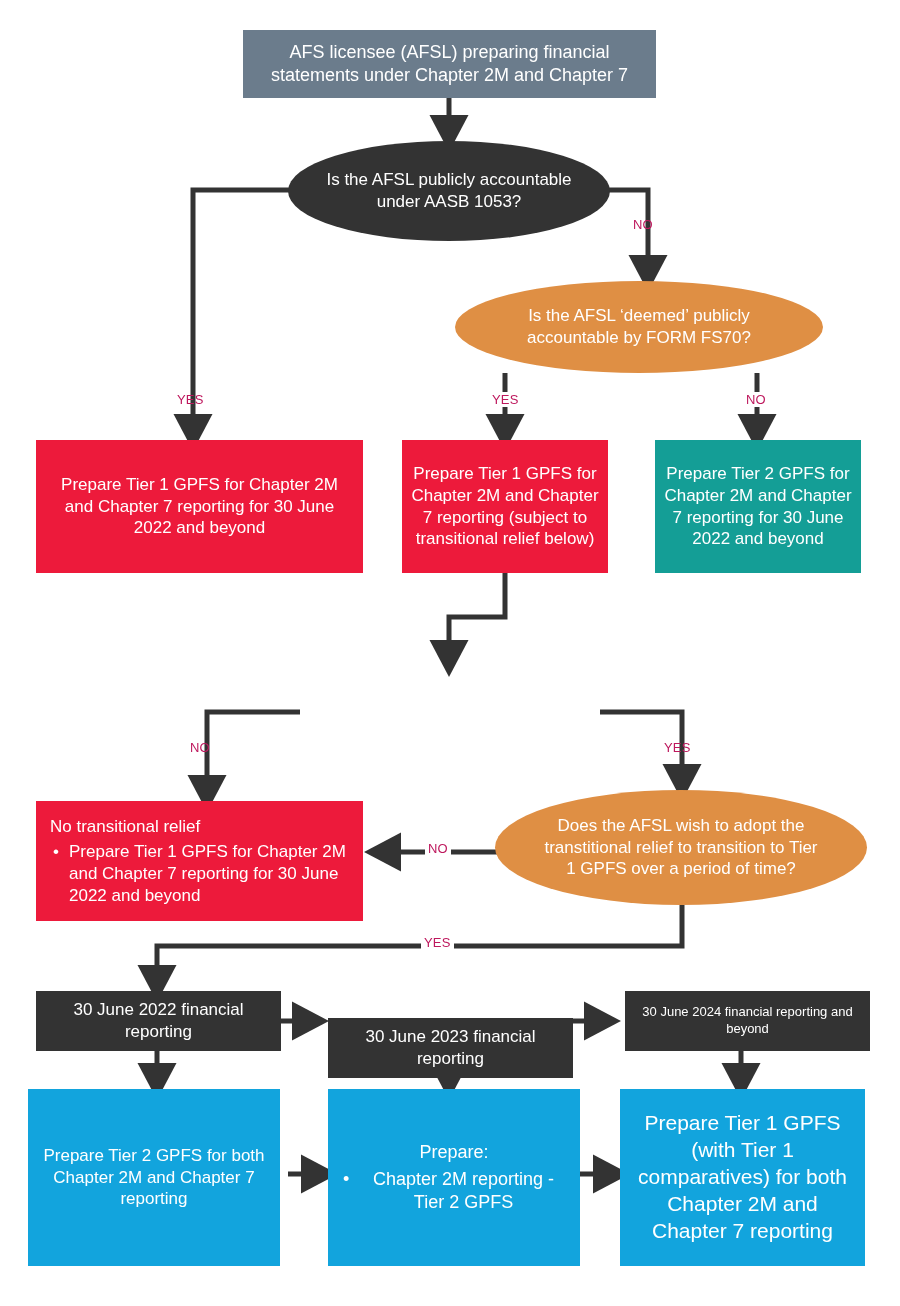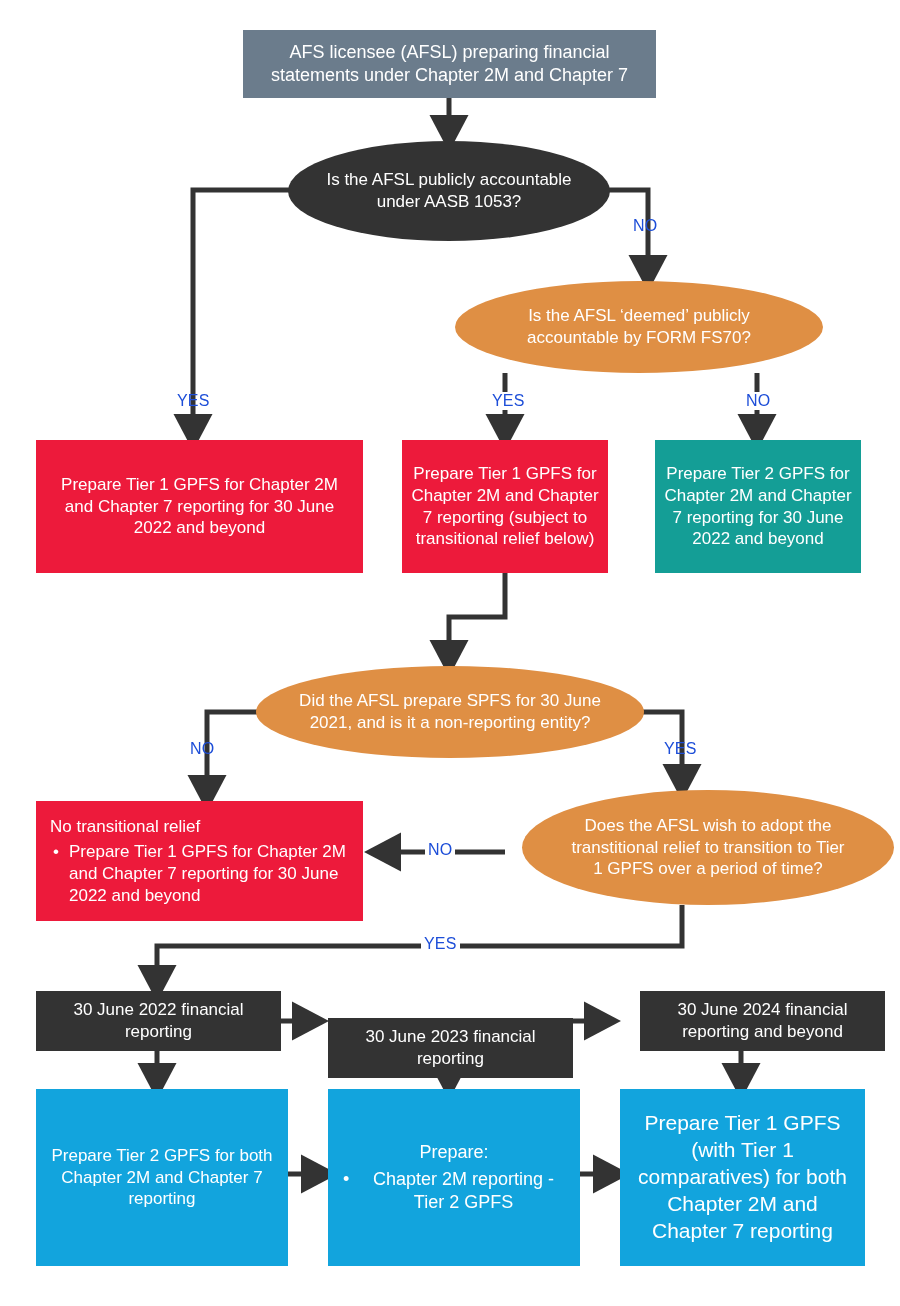--- a/index.html
+++ b/index.html
@@ -45,22 +45,22 @@
   .charcoal{ background: #333333; }
   .orange  { background: #df8f44; }
   .red     { background: #ed1a3b; }
   .teal    { background: #149e96; align-items: center; }
   .blue    { background: #12a4dd; }
 
   .ellipse { border-radius: 50%; }
 
   .lbl {
     position: absolute;
-    color: #1d4ed8;
-    font-size: 16px;
+    color: #be185d;
+    font-size: 13px;
     letter-spacing: .2px;
     white-space: nowrap;
   }
   .lbl-bg {
     background: #ffffff;
     padding: 0 3px;
   }
 
   ul.bullets {
     margin: 0;
@@ -142,48 +142,45 @@
   </div>
 
   <div class="node red center" style="left:402px; top:440px; width:206px; height:133px; font-size:17px; padding:0 8px;">
     <span class="txt">Prepare Tier 1 GPFS for Chapter 2M and Chapter 7 reporting (subject to transitional relief below)</span>
   </div>
 
   <div class="node teal center" style="left:655px; top:440px; width:206px; height:133px; font-size:17px; padding:0 8px;">
     <span class="txt">Prepare Tier 2 GPFS for Chapter 2M and Chapter 7 reporting for 30 June 2022 and beyond</span>
   </div>
 
-  <div class="node orange ellipse center" style="left:256px; top:666px; width:388px; height:92px; font-size:17px; padding:0 42px;">
-    <span class="txt">Did the AFSL prepare SPFS for 30 June 2021, and is it a non-reporting entity?</span>
-  </div>
-
-  <div class="node orange ellipse center" style="left:522px; top:790px; width:372px; height:115px; font-size:17px; padding:0 44px;align-items:center;">
+
+  <div class="node orange ellipse center" style="left:495px; top:790px; width:372px; height:115px; font-size:17px; padding:0 44px;align-items:center;">
     <span class="txt">Does the AFSL wish to adopt the transtitional relief to transition to Tier 1 GPFS over a period of time?</span>
   </div>
 
   <div class="node red left" style="left:36px; top:801px; width:327px; height:120px; font-size:17px; padding:13px 14px;">
     <div class="lead">No transitional relief</div>
     <ul class="bullets">
       <li>Prepare Tier 1 GPFS for Chapter 2M and Chapter 7 reporting for 30 June 2022 and beyond</li>
     </ul>
   </div>
 
   <div class="node charcoal center" style="left:36px; top:991px; width:245px; height:60px; font-size:17px; padding:0 10px;">
     <span class="txt">30 June 2022 financial reporting</span>
   </div>
 
   <div class="node charcoal center" style="left:328px; top:991px; width:245px; height:60px; font-size:17px; padding:0 10px;margin-top:27px;">
     <span class="txt">30 June 2023 financial reporting</span>
   </div>
 
-  <div class="node charcoal center" style="left:640px; top:991px; width:245px; height:60px; font-size:17px; padding:0 10px;">
+  <div class="node charcoal center" style="left:625px; top:991px; width:245px; height:60px; font-size:13px; padding:0 10px;">
     <span class="txt">30 June 2024 financial reporting and beyond</span>
   </div>
 
-  <div class="node blue center" style="left:36px; top:1089px; width:252px; height:177px; font-size:17px; padding:0 14px;">
+  <div class="node blue center" style="left:28px; top:1089px; width:252px; height:177px; font-size:17px; padding:0 14px;">
     <span class="txt">Prepare Tier 2 GPFS for both Chapter 2M and Chapter 7 reporting</span>
   </div>
 
   <div class="node blue left" style="left:328px; top:1089px; width:252px; height:177px; font-size:18px; padding:0 12px;text-align:center;">
     <div class="lead">Prepare:</div>
     <ul class="bullets">
       <li>Chapter 2M reporting - Tier 2 GPFS</li>
     </ul>
   </div>
 

